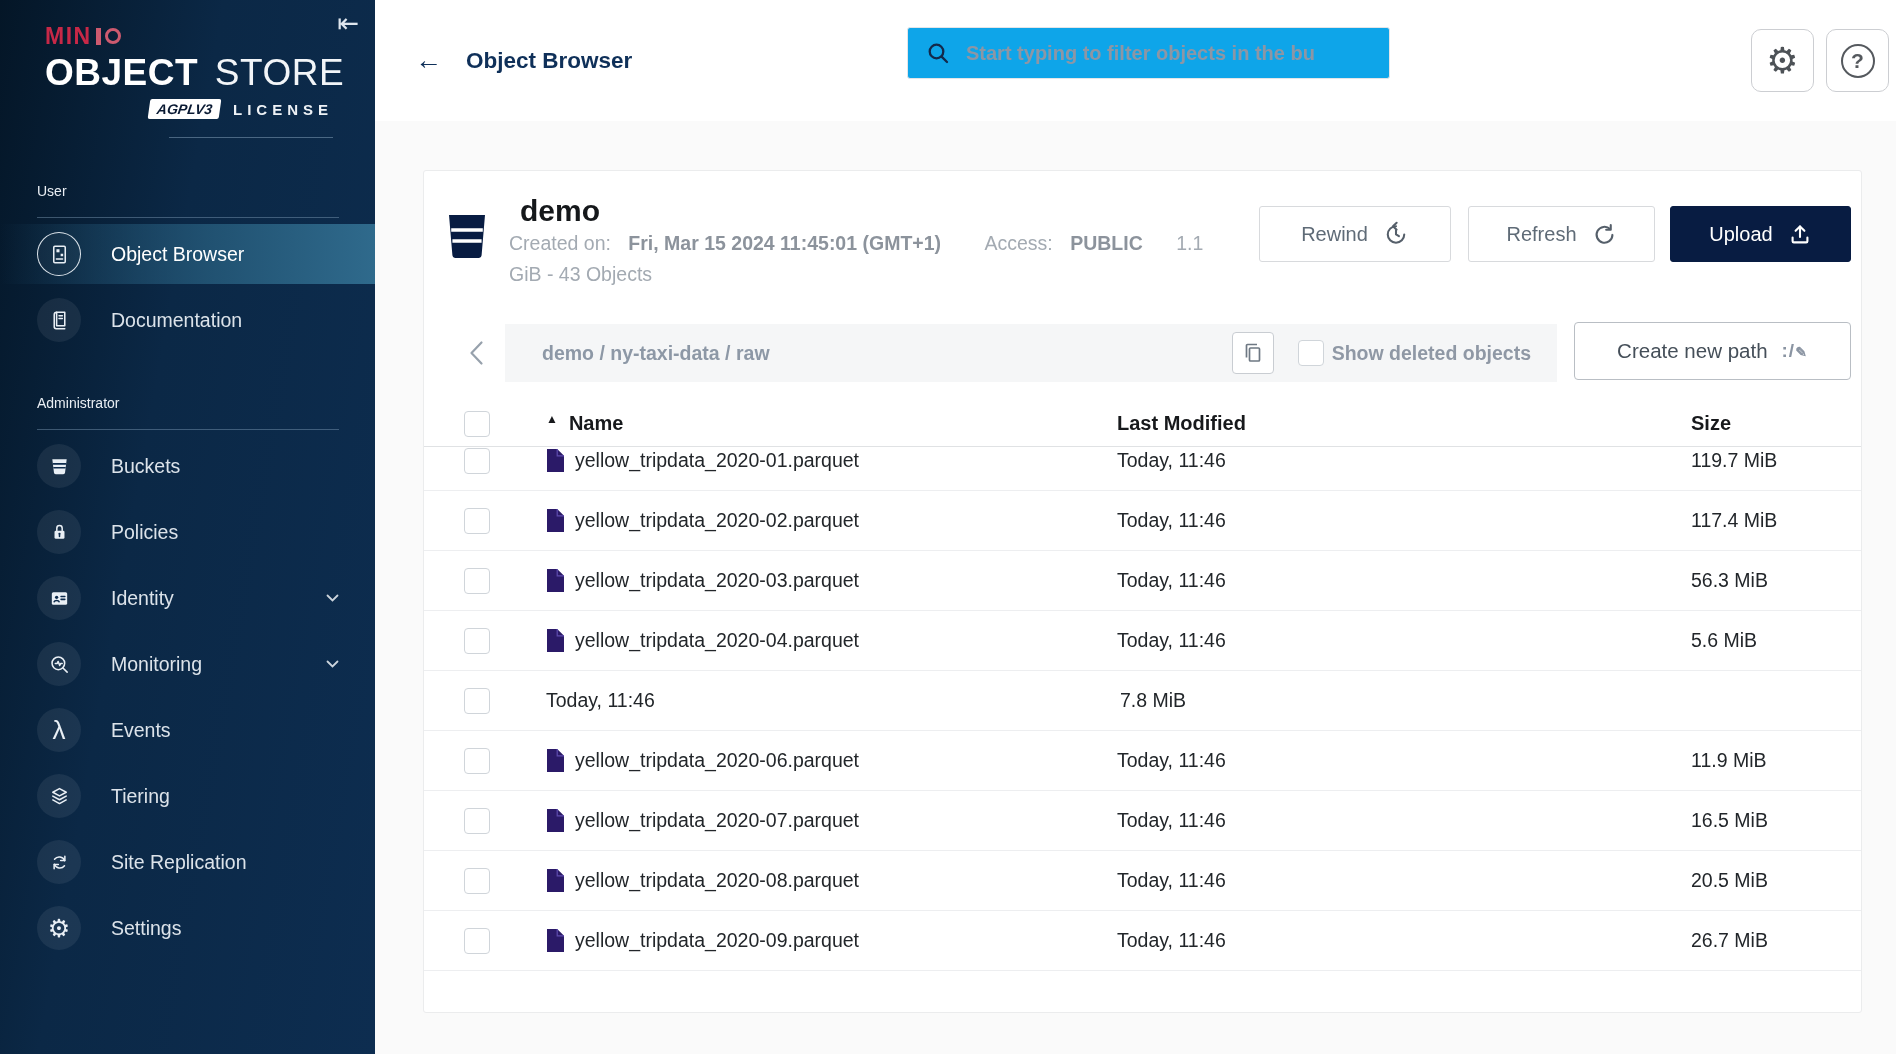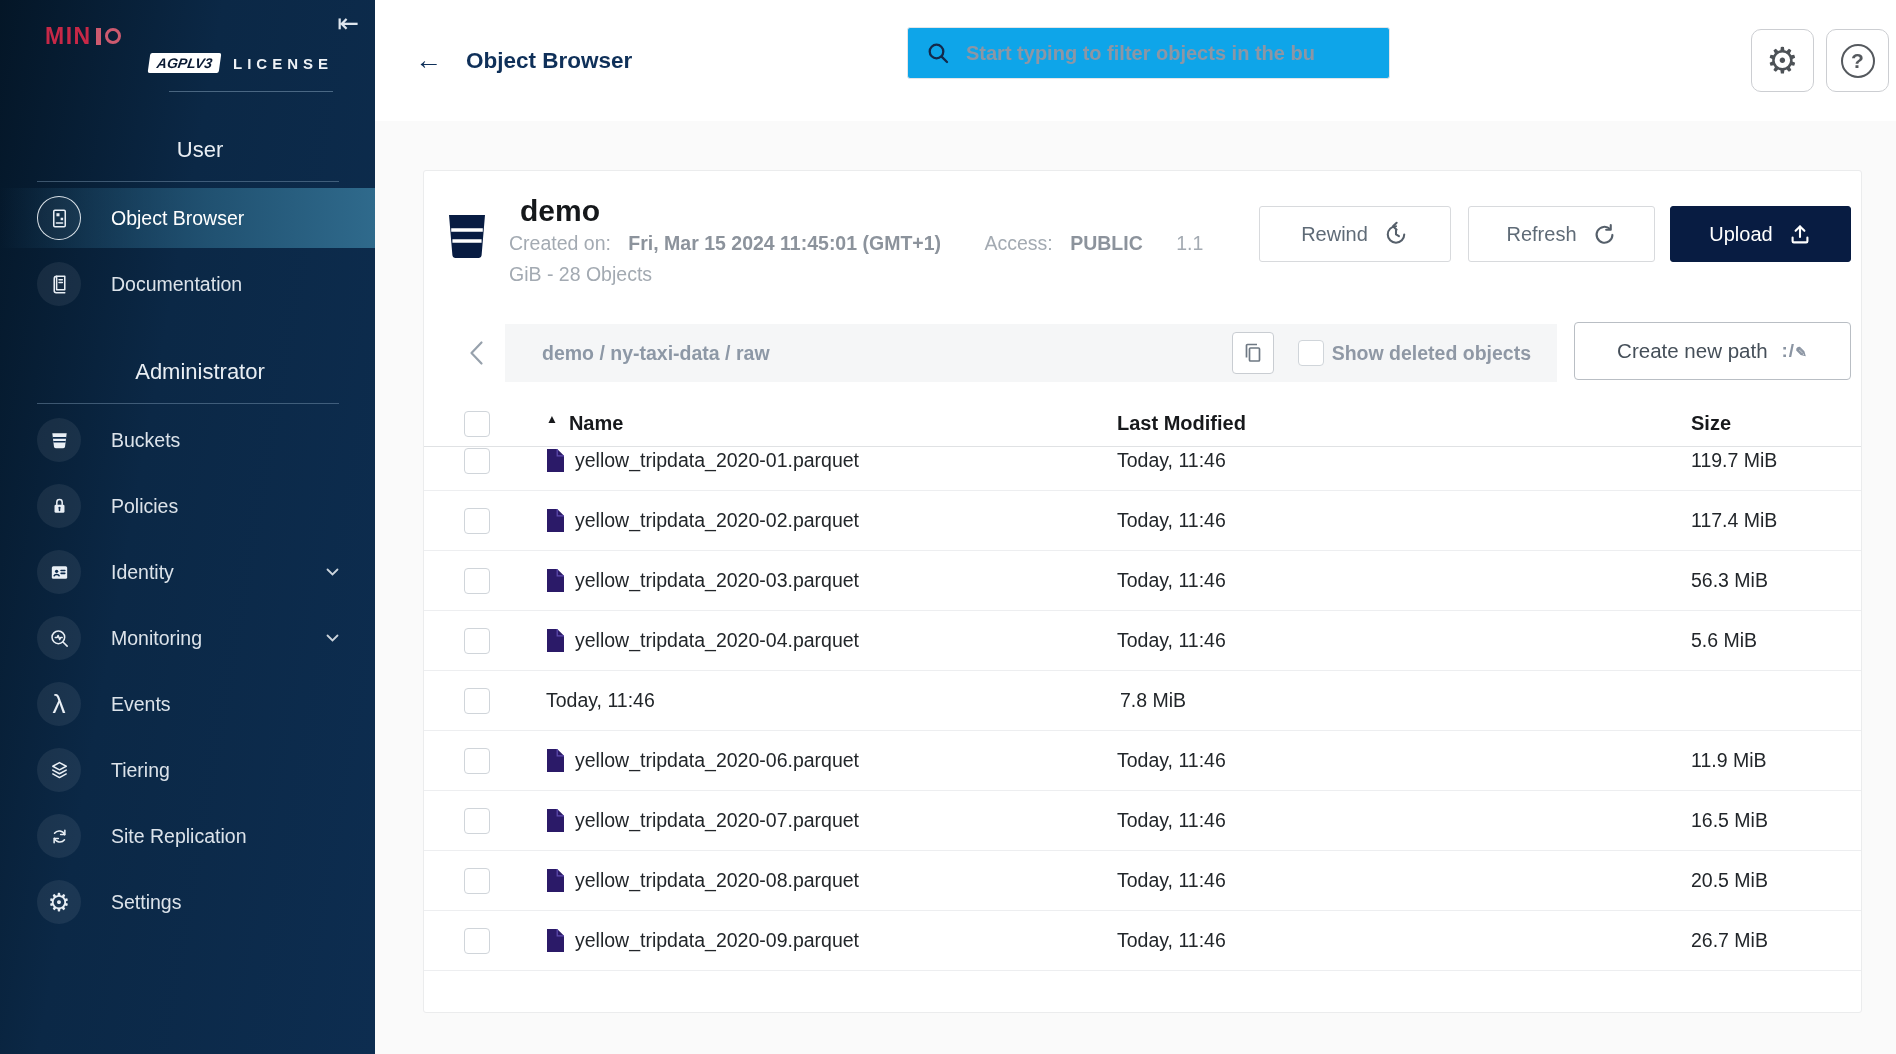--- a/index.html
+++ b/index.html
@@ -23,21 +23,21 @@
   .brand-ibar { width:5px; height:17px; background:#cd5a6f; display:inline-block; margin-left:4px; }
   .brand-oring { width:16px; height:16px; border:3.5px solid #cd5a6f; border-radius:50%; display:inline-block; margin-left:4px; }
   .logo-title { font-size:37px; color:#fff; margin-top:4px; white-space:nowrap; letter-spacing:.5px; }
   .logo-title .bold { font-weight:bold; }
   .logo-title .light { font-weight:normal; color:#f2f5f8; margin-left:6px; }
   .license-line { display:flex; justify-content:flex-end; align-items:center; gap:13px; margin-top:5px; }
   .agpl-badge { background:#fff; color:#0a1a33; font-style:italic; font-weight:bold; font-size:14px; padding:2px 8px; transform:skewX(-8deg); border-radius:2px; }
   .license-label { color:#eef2f6; font-size:15px; letter-spacing:5px; font-weight:bold; }
   .logo-divider { border:none; border-top:1px solid rgba(150,180,205,.45); margin:18px 42px 0 169px; }
 
-  .section-label { color:#e9eef3; font-size:22px; margin:45px 12px 0 37px;text-align:center; }
+  .section-label { color:#e9eef3; font-size:14px; margin:45px 12px 0 37px; }
   .section-divider { border:none; border-top:1px solid rgba(150,180,205,.38); margin:18px 36px 6px 37px; }
   .nav-item { position:relative; height:60px; margin-bottom:6px; display:flex; align-items:center; padding-left:37px; cursor:pointer; }
   .nav-item .circ {
     width:44px; height:44px; border-radius:50%; flex:none;
     background:rgba(255,255,255,.07); color:#e9eff5;
     display:flex; align-items:center; justify-content:center;
   }
   .nav-item .lbl { margin-left:30px; font-size:19.5px; color:#dce3ea; }
   .nav-item.active { background:linear-gradient(90deg, rgba(13,43,77,0) 0%, rgba(36,88,120,.85) 55%, #2F6A8C 100%); }
   .nav-item.active .circ { border:1.5px solid rgba(240,245,250,.9); background:rgba(255,255,255,.03); }
@@ -121,20 +121,24 @@
 </head>
 <body>
 
 <aside class="sidebar">
   <span class="collapse-btn">⇤</span>
   <div class="logo">
     <div class="brand-line">
       <span class="brand-min">MIN</span>
       <span class="brand-ibar"></span>
       <span class="brand-oring"></span>
+    </div>
+    <div class="logo-title">
+      <span class="bold">OBJECT</span>
+      <span class="light">STORE</span>
     </div>
     <div class="license-line">
       <span class="agpl-badge">AGPLV3</span>
       <span class="license-label">LICENSE</span>
     </div>
   </div>
   <hr class="logo-divider">
   <nav id="nav">
       <div class="section-label">User</div>
       <hr class="section-divider">
@@ -280,21 +284,21 @@
   </span>
   <h2 class="bucket-name">demo</h2>
   <div class="bucket-meta">
     <div>
       <span>Created on:</span>
       <span class="meta-val gap-m">Fri, Mar 15 2024 11:45:01 (GMT+1)</span>
       <span class="gap-l">Access:</span>
       <span class="meta-val gap-m">PUBLIC</span>
       <span class="gap-s">1.1</span>
     </div>
-    <div>GiB - 28 Objects</div>
+    <div>GiB - 43 Objects</div>
   </div>
 
   <button class="btn" id="btn-refresh">
     <span>Refresh</span>
     <span style="display:flex;">
       <svg width="25" height="25" viewBox="0 0 24 24" fill="none" stroke="#555f6a" stroke-width="2" stroke-linecap="round" stroke-linejoin="round">
           <path d="M19.6 12.4a7.6 7.6 0 1 1-2.3-5.6"></path>
           <path d="M18 3v4.4h-4.4"></path>
         </svg>
     </span>

